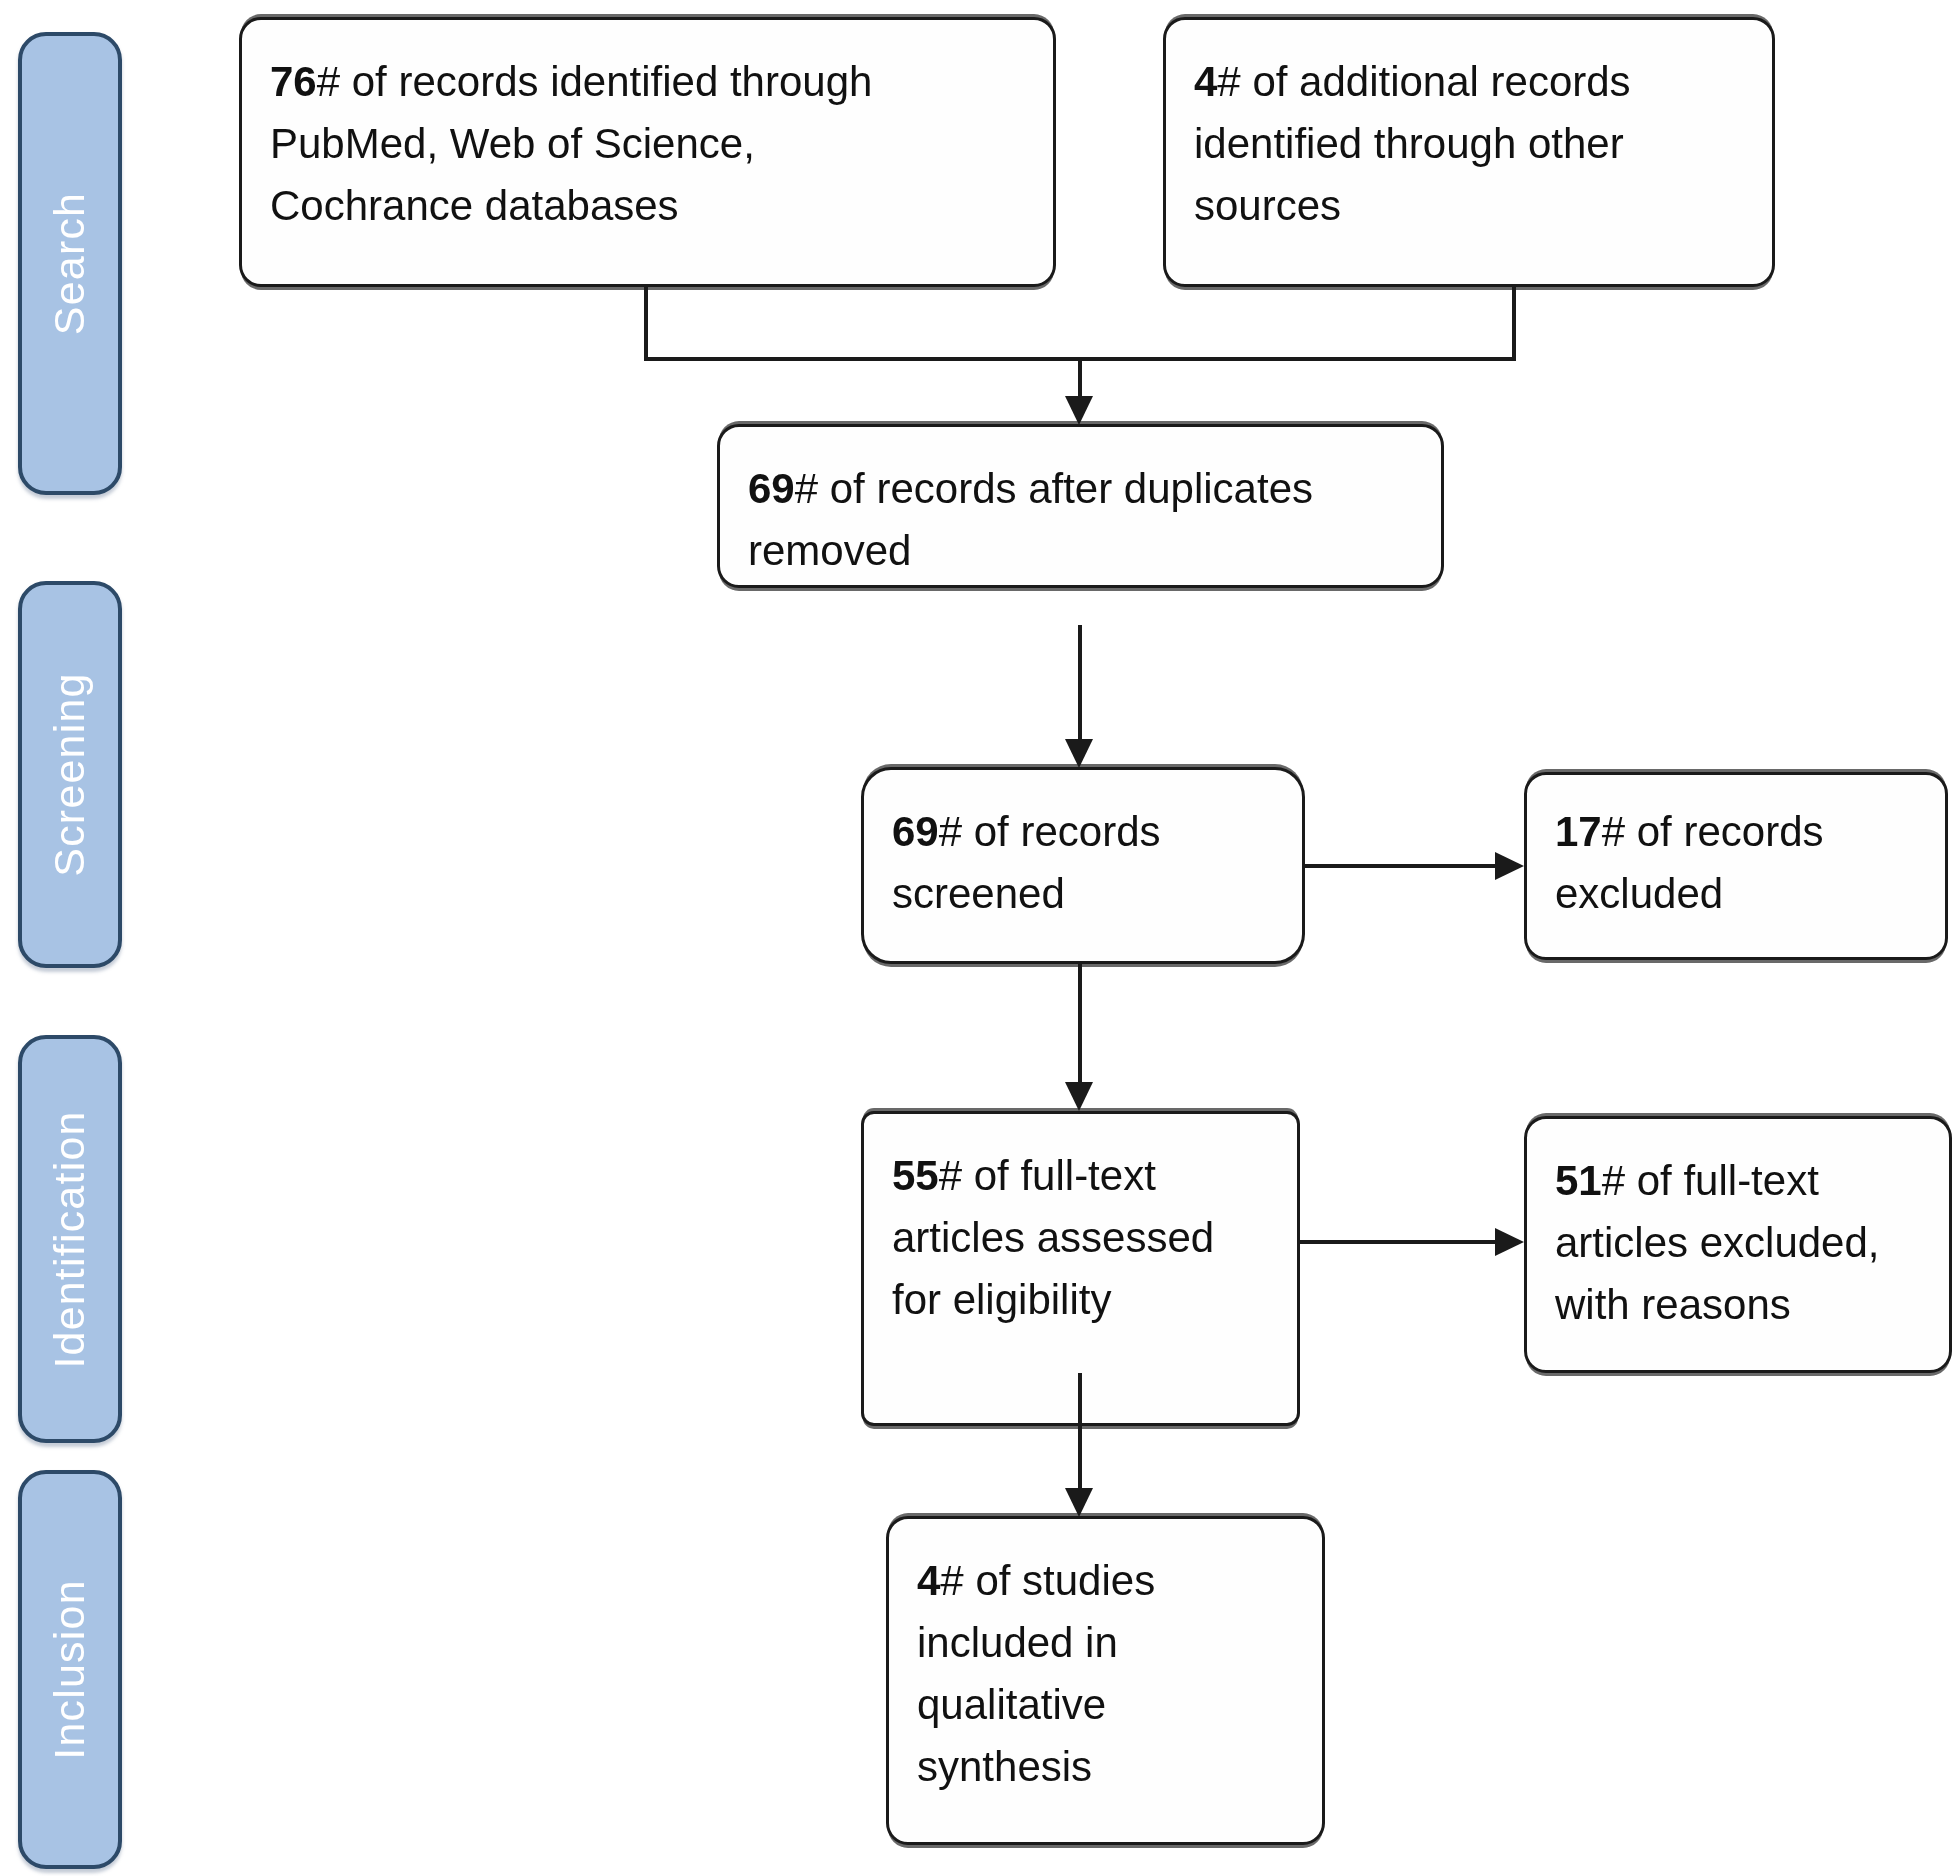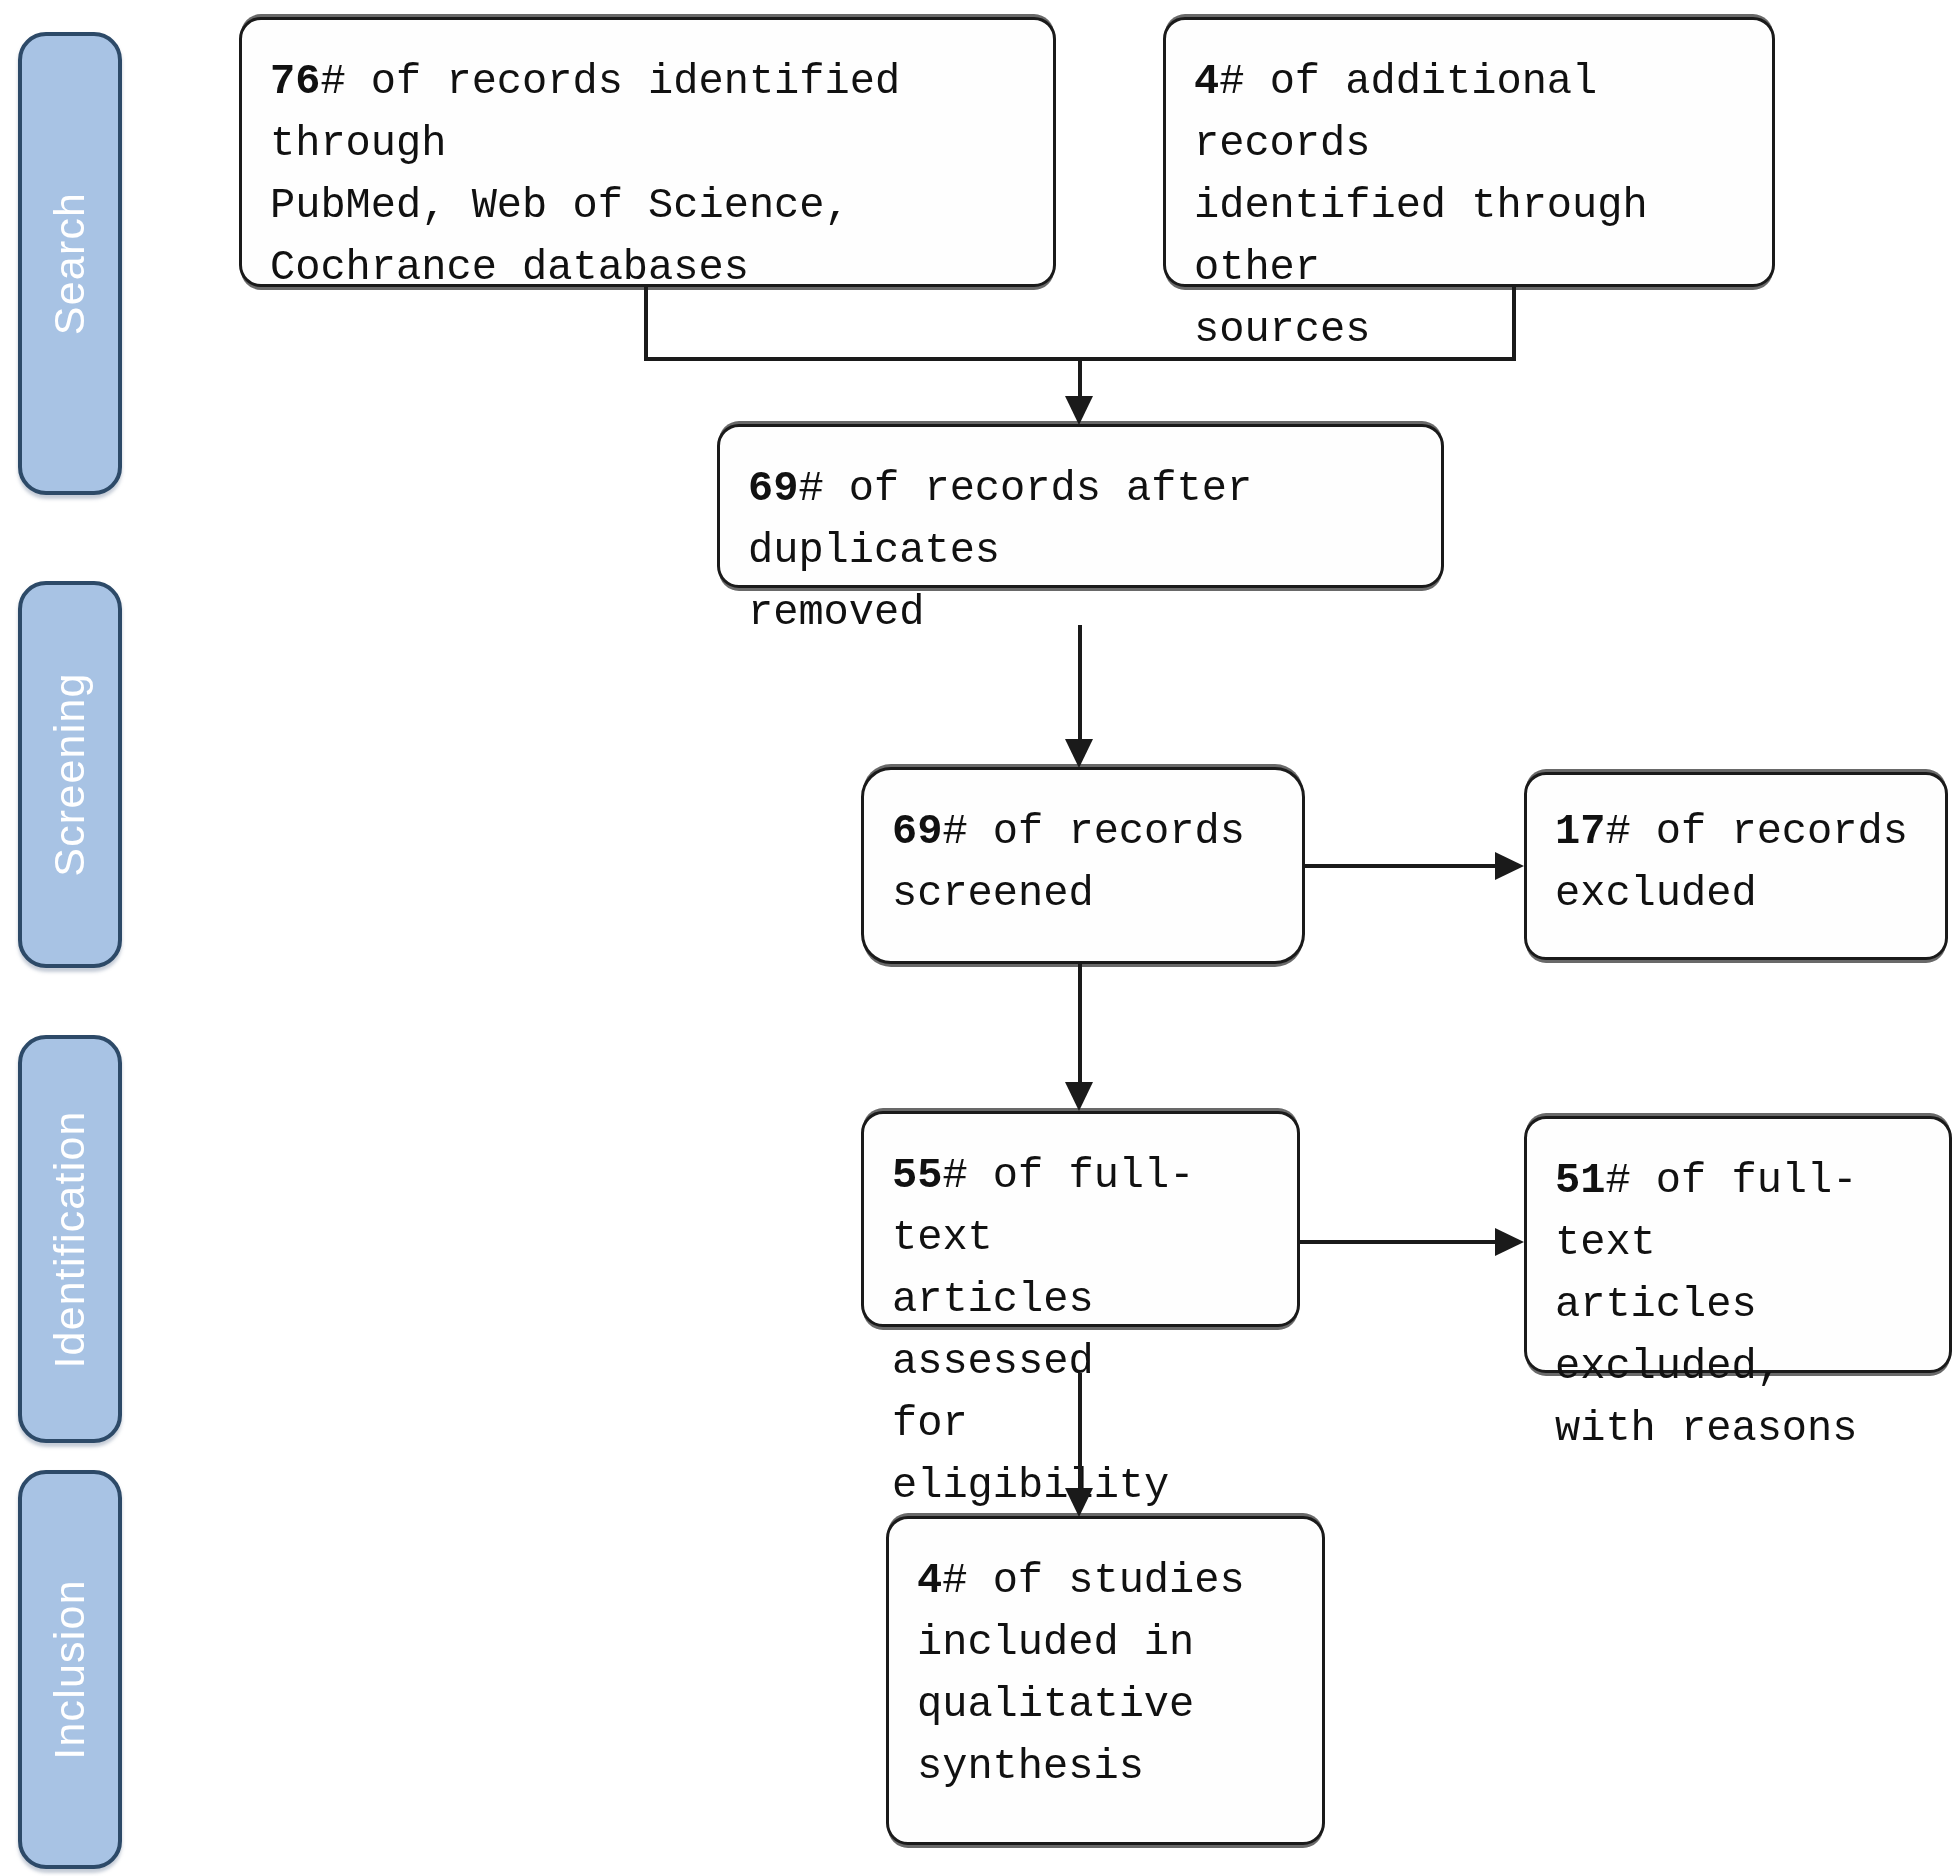--- a/index.html
+++ b/index.html
@@ -44,21 +44,21 @@
     background: #fefefe;
     border: 3.5px solid #1a1a1a;
     border-radius: 22px;
     box-sizing: border-box;
     padding: 30.5px 28px;
     font-size: 42px;
     line-height: 1.48;
     color: #111111;
     box-shadow: 0 -4.7px 0 -1.8px rgba(55,55,55,0.75), 0 4.7px 0 -1.8px rgba(55,55,55,0.75);
   }
-  .flow-text { white-space: pre-line; font-family: Liberation Mono, monospace; }
+  .flow-text { white-space: pre-line; }
   .num { font-weight: bold; }
 
   
   .line {
     position: absolute;
     background: #1a1a1a;
   }
   .arrow-down {
     position: absolute;
     width: 0; height: 0;
@@ -112,21 +112,21 @@
   <div class="flow-box" style="left:861px; top:767px; width:444px;  height:197px;border-radius:30px;">
     <div class="flow-text"><span class="num">69</span><span># of records
 screened</span></div>
   </div>
 
   <div class="flow-box" style="left:1524px; top:772px; width:424px;  height:188px; padding-top:26px;">
     <div class="flow-text"><span class="num">17</span><span># of records
 excluded</span></div>
   </div>
 
-  <div class="flow-box" style="left:861px; top:1111px; width:439px;  height:216px;">
+  <div class="flow-box" style="left:861px; top:1111px; width:439px;  height:315px;border-radius:13px;">
     <div class="flow-text"><span class="num">55</span><span># of full-text
 articles assessed
 for eligibility</span></div>
   </div>
 
   <div class="flow-box" style="left:1524px; top:1116px; width:428px;  height:257px;">
     <div class="flow-text"><span class="num">51</span><span># of full-text
 articles excluded,
 with reasons</span></div>
   </div>

